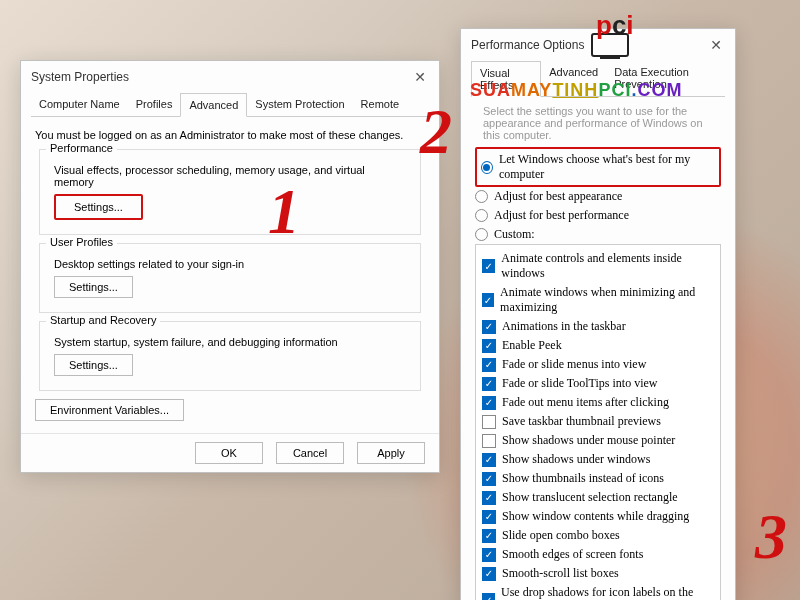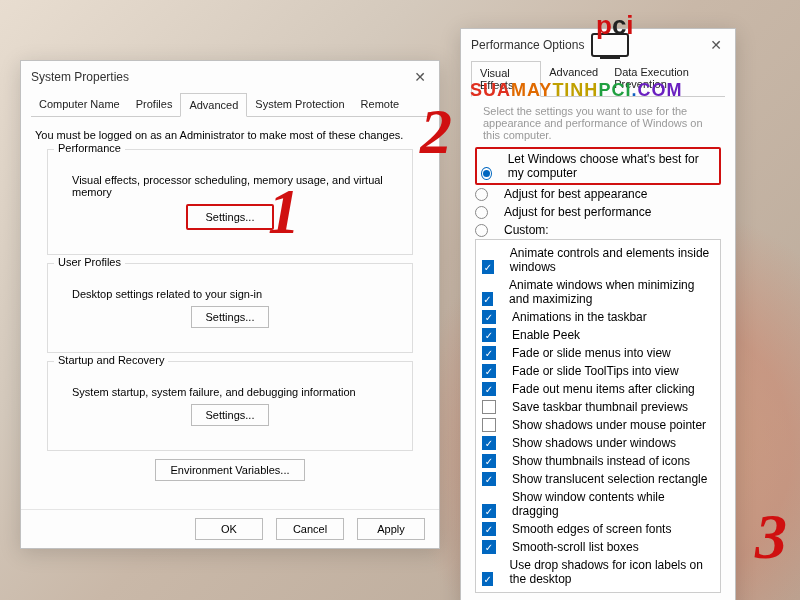--- a/index.html
+++ b/index.html
@@ -59,22 +59,22 @@
     border: 1px solid #ccc;
     border-bottom: 1px solid #fdfdfd;
     margin-bottom: -1px;
     background: #fdfdfd;
   }
   .content {
     padding: 8px 14px;
   }
   .groupbox {
     border: 1px solid #ddd;
-    margin: 8px 12px;
-    padding: 24px;
+    margin: 8px 4px;
+    padding: 14px;
     position: relative;
   }
   .groupbox .legend {
     position: absolute;
     top: -8px;
     left: 6px;
     background: #fdfdfd;
     padding: 0 4px;
     font-size: 11px;
   }
@@ -85,27 +85,28 @@
     font-size: 11px;
     cursor: pointer;
   }
   .btn-row {
     display: flex;
     justify-content: flex-end;
     gap: 13px;
     padding: 8px 14px;
     border-top: 1px solid #e5e5e5;
   }
-  .right-align { display:flex; justify-content:center; margin-top:6px; }
+  .right-align { display:flex; justify-content:flex-start; margin-top:6px; }
   .radio-row, .check-row {
     display: flex;
-    align-items: flex-end;
-    gap: 16px;
+    align-items: center;
+    gap: 6px;
     padding: 2px 0;
     font-size: 12px;
+    font-family: Liberation Serif, serif;
   }
   .radio {
     width: 13px; height: 13px; border-radius: 50%;
     border: 1px solid #888; display:inline-flex;
     align-items:center; justify-content:center;
   }
   .radio.checked { border-color:#0067c0; }
   .radio.checked::after {
     content:""; width:7px; height:7px; border-radius:50%; background:#0067c0;
   }
@@ -142,21 +143,21 @@
   .logo-pci {
     font-size: 26px; font-weight:bold;
   }
   .logo-url {
     position:absolute; top:80px; left:470px;
     font-size: 18px; font-weight:800;
     z-index:45;
     letter-spacing:1px;
   }
   .logo-url .s1{color:#e03020;} .logo-url .s2{color:#e06a00;}
-  .logo-url .s3{color:#c0a000;} .logo-url .s4{color:#20a040;}
+  .logo-url .s3{color:#c0a000;text-decoration:underline;} .logo-url .s4{color:#20a040;}
   .logo-url .s5{color:#1060c0;} .logo-url .s6{color:#6a20c0;}
   .desc-faded { color:#999; }
 </style>
 </head>
 <body>
 
 <div class="bg-swoosh"></div>
 
 <div class="logo">
   <svg width="60" height="50" viewBox="0 0 60 50">
@@ -203,21 +204,21 @@
     </div>
 
     <div class="groupbox">
       <div class="legend">Startup and Recovery</div>
       <div>System startup, system failure, and debugging information</div>
       <div class="right-align">
         <button class="btn">Settings...</button>
       </div>
     </div>
 
-    <div class="right-align" style="margin-bottom:20px;">
+    <div class="right-align" style="margin-bottom:4px;">
       <button class="btn">Environment Variables...</button>
     </div>
   </div>
   <div class="btn-row">
     <button class="btn" style="min-width:68px;">OK</button>
     <button class="btn" style="min-width:68px;">Cancel</button>
     <button class="btn" style="min-width:68px;">Apply</button>
   </div>
 </div>
 
@@ -299,20 +300,24 @@
         <div class="check-row">
           <span class="checkbox checked"></span>
           <span>Show translucent selection rectangle</span>
         </div>
         <div class="check-row">
           <span class="checkbox checked"></span>
           <span>Show window contents while dragging</span>
         </div>
         <div class="check-row">
           <span class="checkbox checked"></span>
+          <span>Slide open combo boxes</span>
+        </div>
+        <div class="check-row">
+          <span class="checkbox checked"></span>
           <span>Smooth edges of screen fonts</span>
         </div>
         <div class="check-row">
           <span class="checkbox checked"></span>
           <span>Smooth-scroll list boxes</span>
         </div>
         <div class="check-row">
           <span class="checkbox checked"></span>
           <span>Use drop shadows for icon labels on the desktop</span>
         </div>

